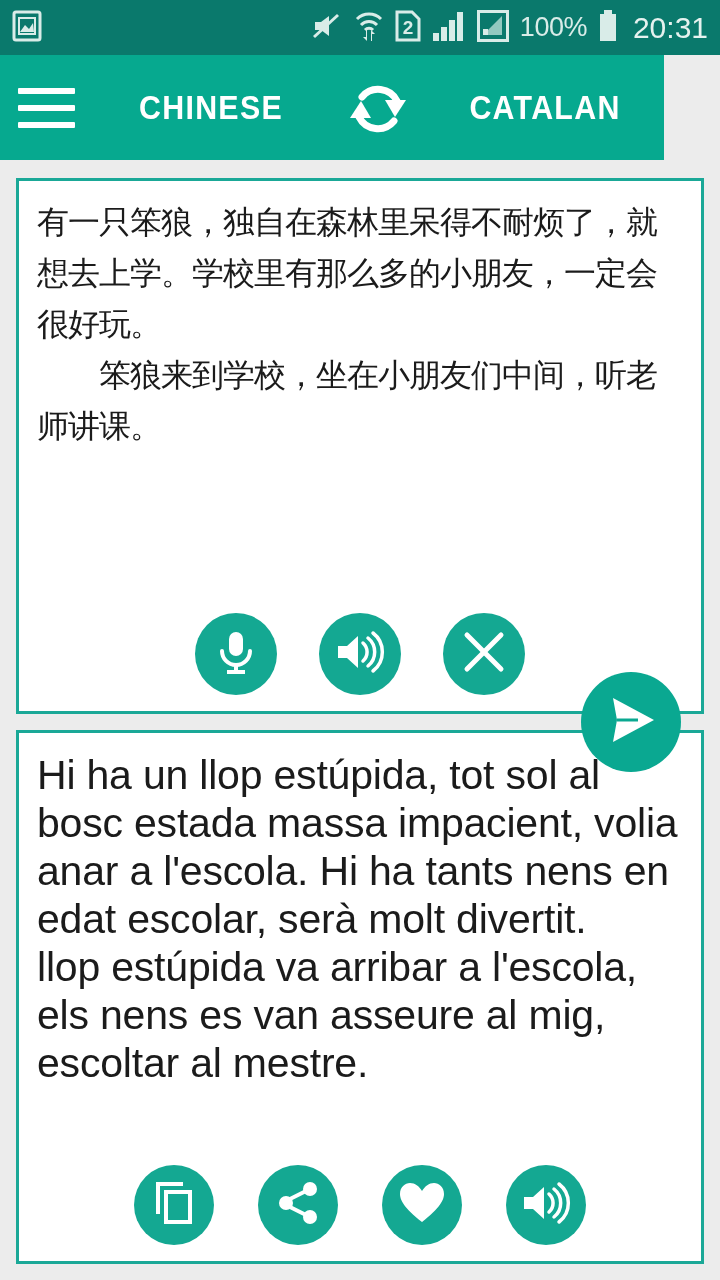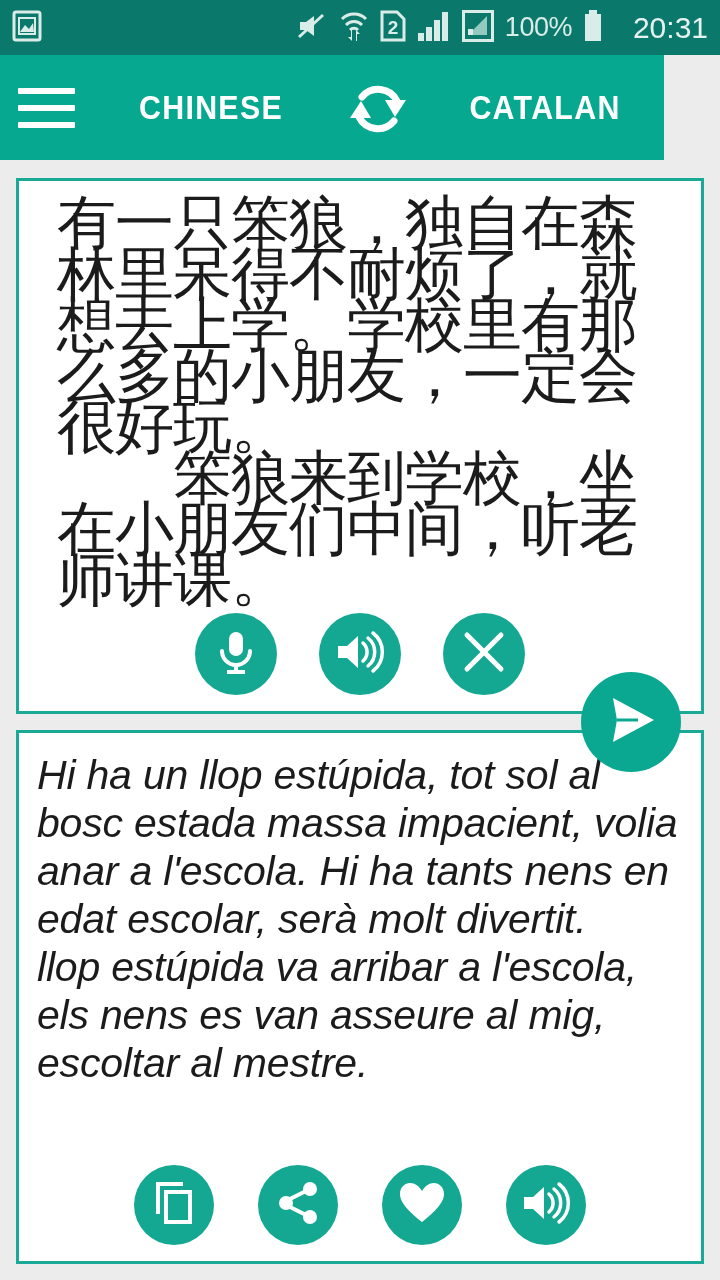--- a/index.html
+++ b/index.html
@@ -31,21 +31,21 @@
     display: flex; align-items: center; gap: 11px;
   }
   .sb-icon { display: block; }
   #status-battery-text {
     font-size: 27px; letter-spacing: -0.5px;
     color: #d9ece8;
     font-family: "Liberation Sans", sans-serif;
   }
   #status-clock {
     font-size: 30px; letter-spacing: 0px;
-    color: #e6f2ef; margin-left: 19px;
+    color: #e6f2ef; margin-left: 4px;
     font-family: "Liberation Sans", sans-serif;
     text-align: center;
   }
 
   
   #app-bar {
     position: absolute; top: 55px; left: 0;
     width: 664px; height: 105px;
     background: #06a98f;
     display: flex; align-items: center;
@@ -88,35 +88,33 @@
   #target-card { top: 730px; height: 534px; }
 
   .text-body {
     color: #1b1b1b;
     word-wrap: break-word;
     white-space: pre-wrap;
   }
   #source-text {
     position: absolute;
     left: 18px; top: 16px; right: 14px;
-    font-size: 59px;
+    font-size: 32px;
     line-height: 51px;
     font-family: "DejaVu Sans", "Liberation Sans", sans-serif;
     letter-spacing: -1px;
-    margin-left: 20px;
   }
   #target-text {
     position: absolute;
     left: 18px; top: 18px; right: 14px;
     font-size: 41px;
     line-height: 48px;
     font-family: "Liberation Sans Narrow", "Liberation Sans", sans-serif;
     transform-origin: left top;
     letter-spacing: -0.2px;
-    font-style: italic;
   }
 
   
   .fab {
     position: absolute;
     border-radius: 50%;
     background: #14a892;
     display: flex; align-items: center; justify-content: center;
     cursor: pointer;
   }

